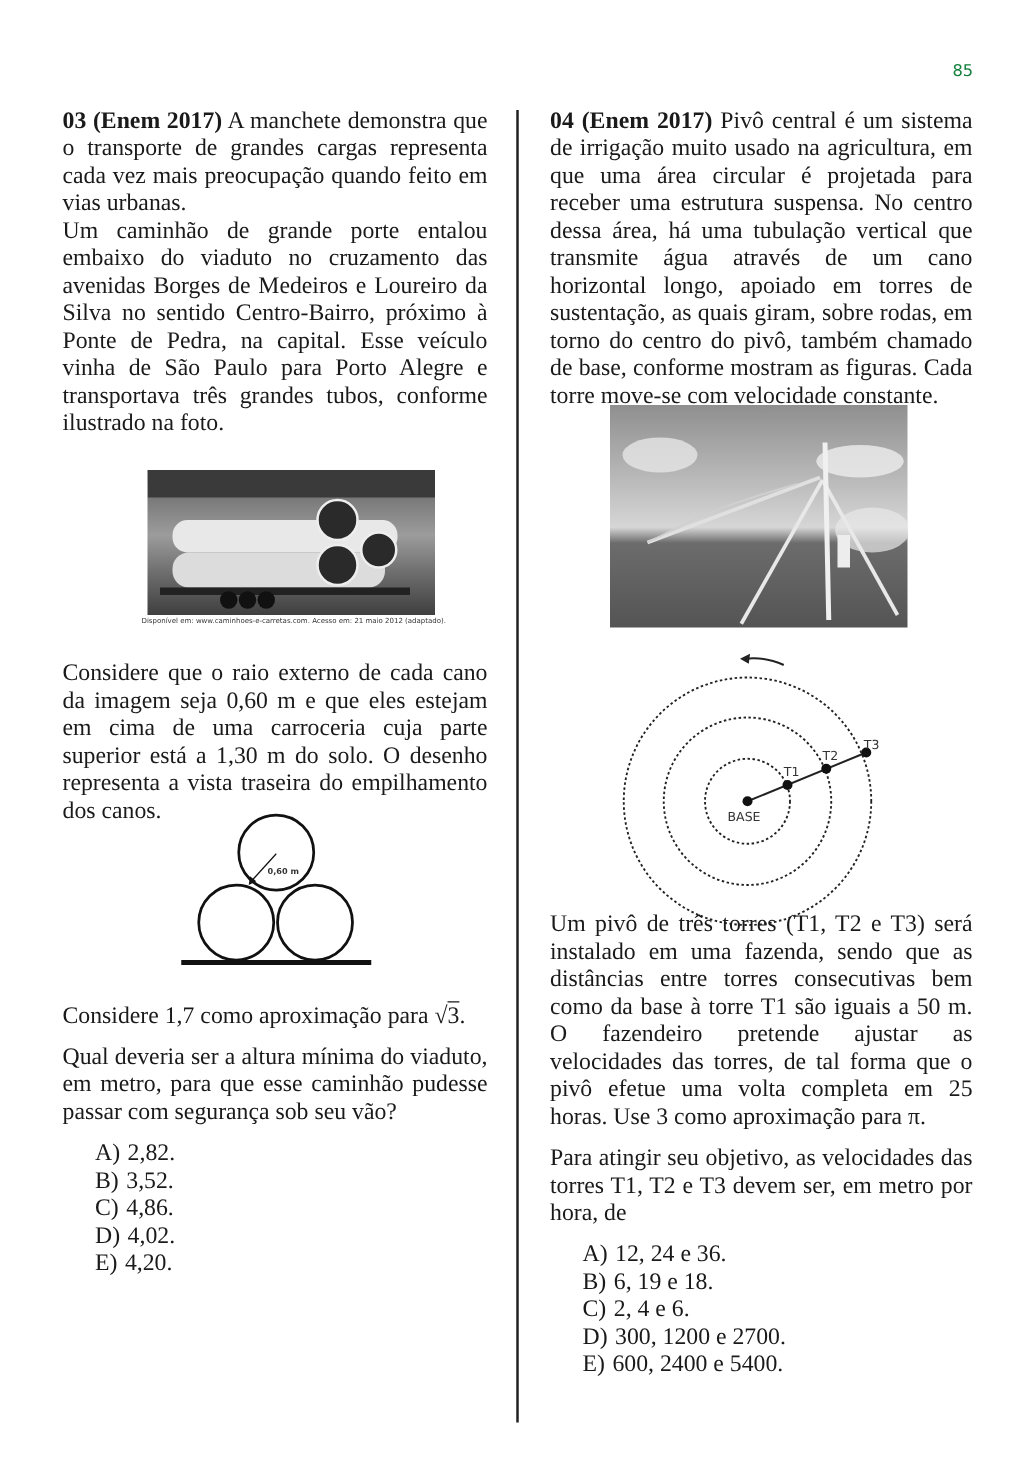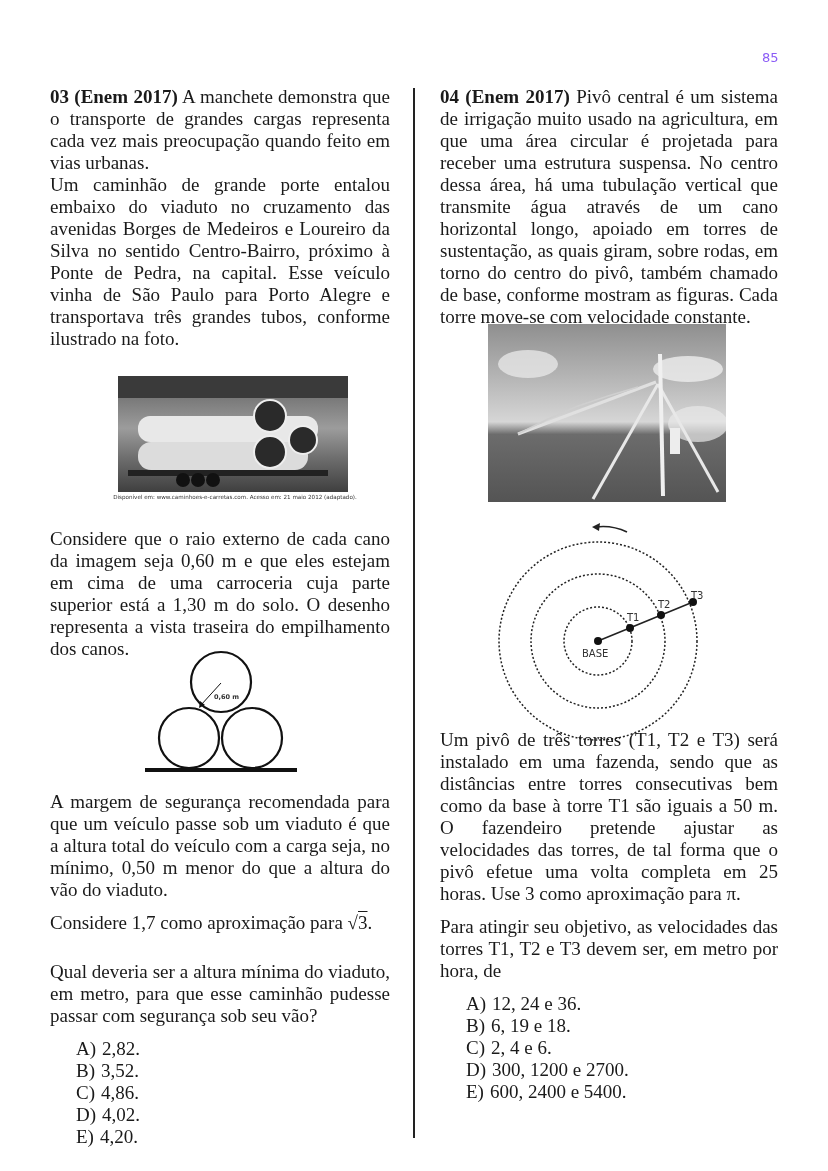--- a/index.html
+++ b/index.html
@@ -1,18 +1,18 @@
 <!DOCTYPE html>
 <html><head>
 <meta charset="utf-8">
 <style>
   html, body { margin:0; padding:0; background:#ffffff; }
   body { width:828px; height:1171px; position:relative; overflow:hidden;
          font-family:"Liberation Serif", serif; color:#1a1a1a; }
-  .page-number { position:absolute; left:762px; top:50px; font-family:"DejaVu Sans", sans-serif; font-size:13px; color:#8b5cf6; }
+  .page-number { position:absolute; left:762px; top:50px; font-family:"DejaVu Sans", sans-serif; font-size:13px; color:#15803d; }
   .divider { position:absolute; left:413px; top:88px; width:2px; height:1050px; background:#222; }
   .col { position:absolute; font-size:19px; line-height:22px; }
   .col-left { left:50px; top:86px; width:340px; }
   .col-right { left:440px; top:86px; width:338px; }
   .para { text-align:justify; margin:0; }
   .q-id { font-weight:bold; }
   .headline { font-weight:bold; text-align:center; margin:11px 0 9px 0; }
   .options { margin:0; padding:0 0 0 26px; list-style:none; }
   .options li { line-height:22px; }
   .opt-letter { margin-right:6px; }
@@ -59,23 +59,22 @@
   <circle cx="79" cy="34" r="30" fill="none" stroke="#111" stroke-width="2.2"></circle>
   <circle cx="47" cy="90" r="30" fill="none" stroke="#111" stroke-width="2.2"></circle>
   <circle cx="110" cy="90" r="30" fill="none" stroke="#111" stroke-width="2.2"></circle>
   <line x1="79" y1="35" x2="59" y2="57" stroke="#111" stroke-width="1"></line>
   <polygon points="57,60 58,53 63,57" fill="#111"></polygon>
   <text x="72" y="51" font-family="DejaVu Sans, sans-serif" font-size="6.5" font-weight="bold" fill="#333">0,60 m</text>
   <rect x="3" y="120" width="152" height="4" fill="#111"></rect>
 </svg>
 
 <div class="col" style="left:50px; top:791px; width:340px;">
-  <p class="para">A margem de segurança recomendada para que um veículo passe sob um viaduto é que a altura total do veículo com a carga seja, no mínimo, 0,50 m menor do que a altura do vão do viaduto.</p>
   <p class="para" style="margin-top:11px;"><span>Considere 1,7 como aproximação para </span>√<span class="sqrt">3</span><span>.</span></p>
-  <p class="para" style="margin-top:27px;">Qual deveria ser a altura mínima do viaduto, em metro, para que esse caminhão pudesse passar com segurança sob seu vão?</p>
+  <p class="para" style="margin-top:11px;">Qual deveria ser a altura mínima do viaduto, em metro, para que esse caminhão pudesse passar com segurança sob seu vão?</p>
   <ul class="options" style="margin-top:11px;">
     <li><span class="opt-letter">A)</span><span>2,82.</span></li>
     <li><span class="opt-letter">B)</span><span>3,52.</span></li>
     <li><span class="opt-letter">C)</span><span>4,86.</span></li>
     <li><span class="opt-letter">D)</span><span>4,02.</span></li>
     <li><span class="opt-letter">E)</span><span>4,20.</span></li>
   </ul>
 </div>
 
 <div class="col col-right">

